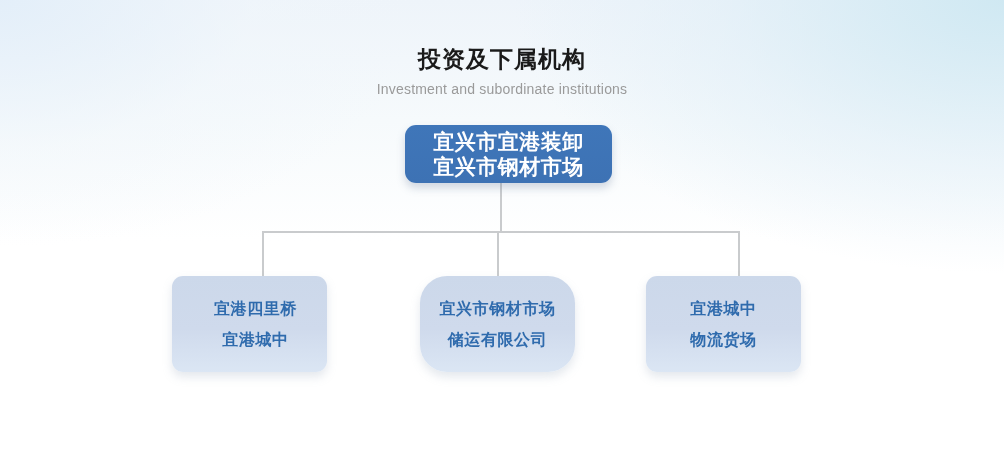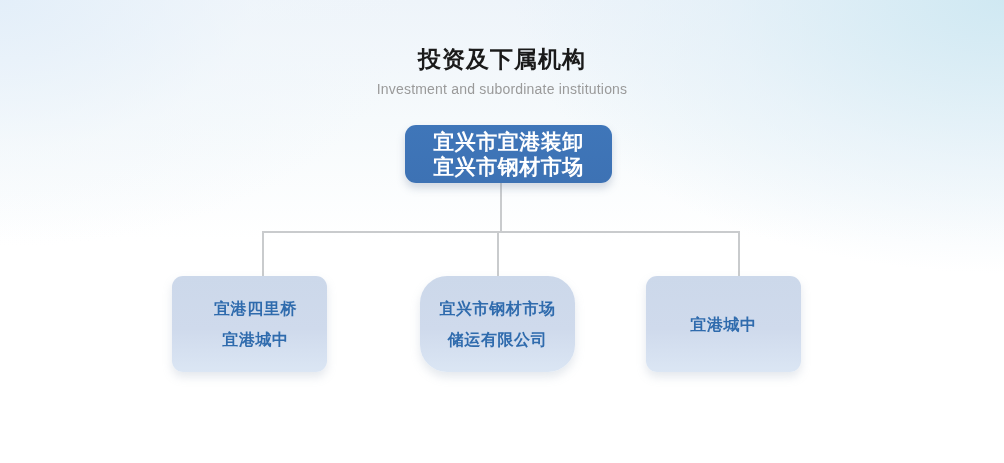--- a/index.html
+++ b/index.html
@@ -168,15 +168,16 @@
     <span class="node-line">宜港城中</span>
   </div>
 
   <div class="node node-child node-c2">
     <span class="node-line">宜兴市钢材市场</span>
     <span class="node-line">储运有限公司</span>
   </div>
 
   <div class="node node-child node-c3">
     <span class="node-line">宜港城中</span>
+    <span class="node-line">物流货场</span>
   </div>
 
 </div>
 
 </body></html>

